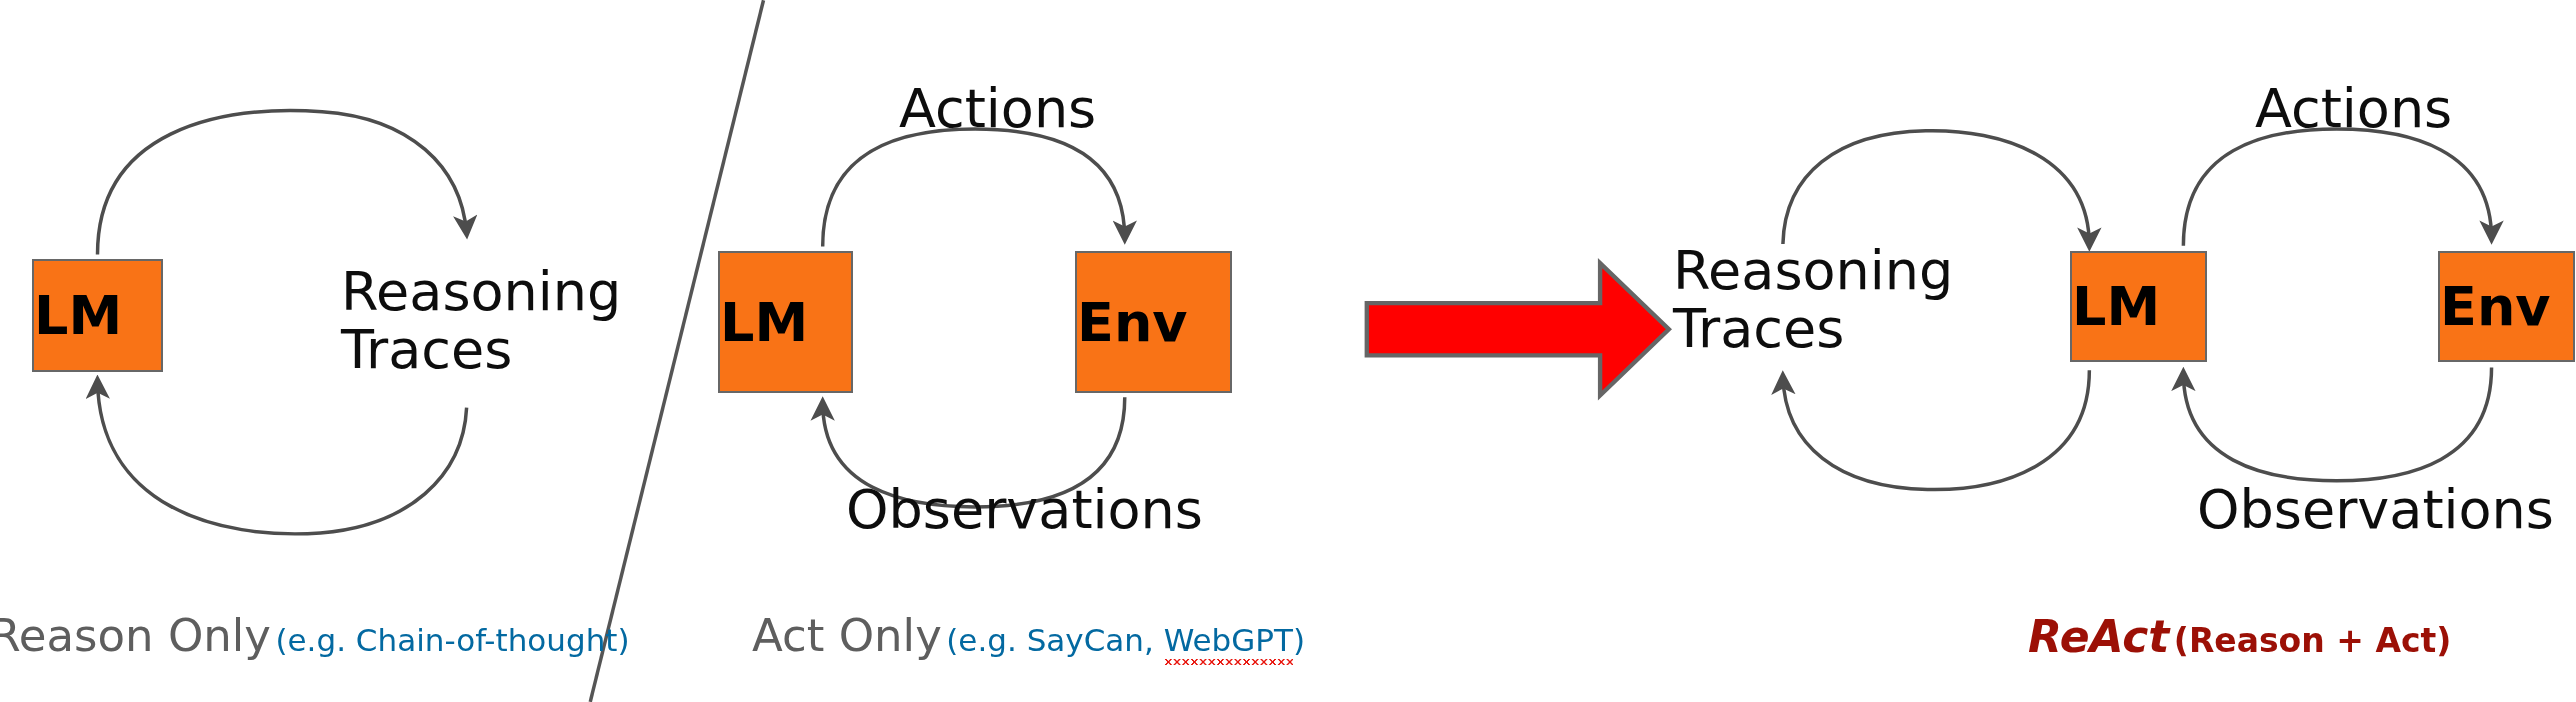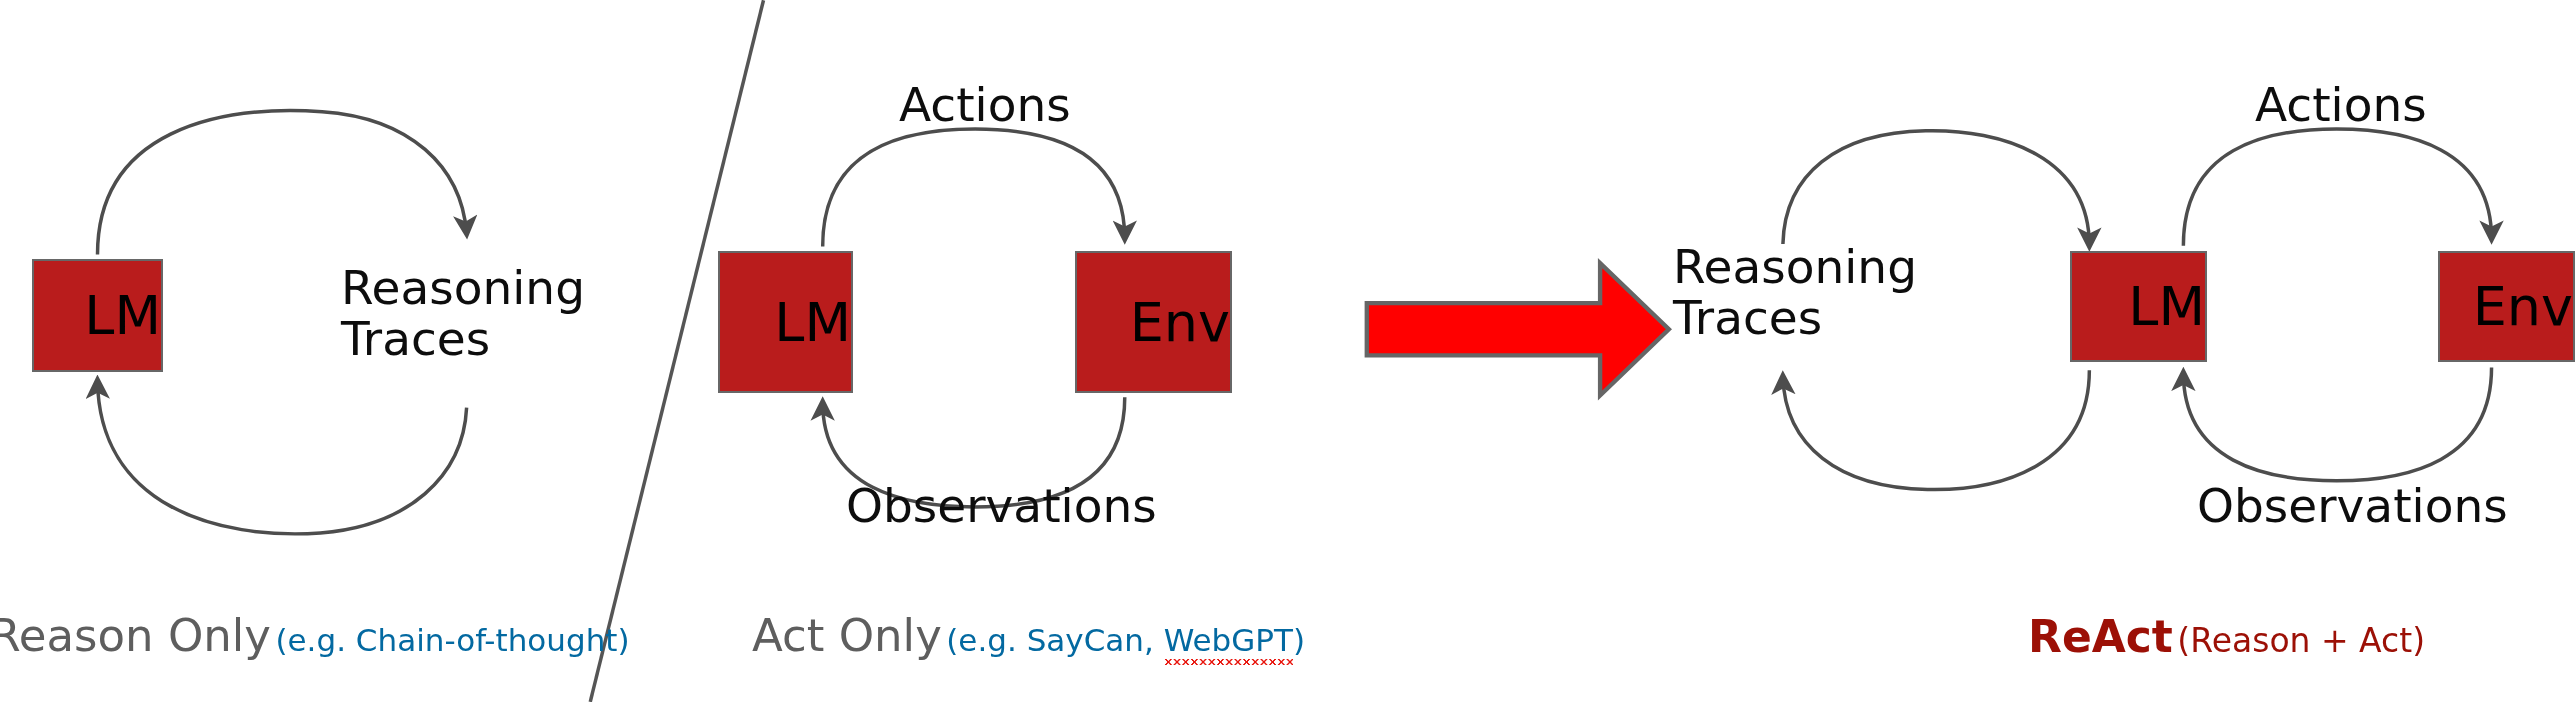--- a/index.html
+++ b/index.html
@@ -20,35 +20,36 @@
   #vector-layer {
     position: absolute;
     left: 0;
     top: 0;
     width: 2576px;
     height: 703px;
   }
   .node-box {
     position: absolute;
     box-sizing: border-box;
-    background: #b91c1c;
+    background: #f97316;
     border: 2.6px solid #676767;
     display: flex;
     align-items: center;
-    justify-content: flex-end;
+    justify-content: flex-start;
     font-family: "DejaVu Sans", sans-serif;
     font-size: 54px;
     color: #000000;
     letter-spacing: 0px;
     z-index: 3;
+    font-weight: bold;
   }
   .edge-label {
     position: absolute;
     font-family: "DejaVu Sans", sans-serif;
-    font-size: 47px;
+    font-size: 54px;
     color: #0d0d0d;
     white-space: nowrap;
     z-index: 4;
     line-height: 1.08;
   }
   .edge-label.two-line {
     text-align: left;
     white-space: normal;
   }
   .panel-caption {
@@ -62,24 +63,25 @@
     color: #5e5e5e;
   }
   .caption-sub {
     font-size: 31px;
     color: #0369a1;
   }
   .caption-react .caption-main {
     color: #9c1006;
     font-weight: bold;
     font-size: 44px;
+    font-style: italic;
   }
   .caption-react .caption-sub {
     color: #9c1006;
-    font-weight: normal;
+    font-weight: bold;
     font-size: 33px;
   }
   .spell-error {
     position: relative;
     display: inline-block;
   }
   .spell-error::after {
     content: "";
     position: absolute;
     left: 0;

